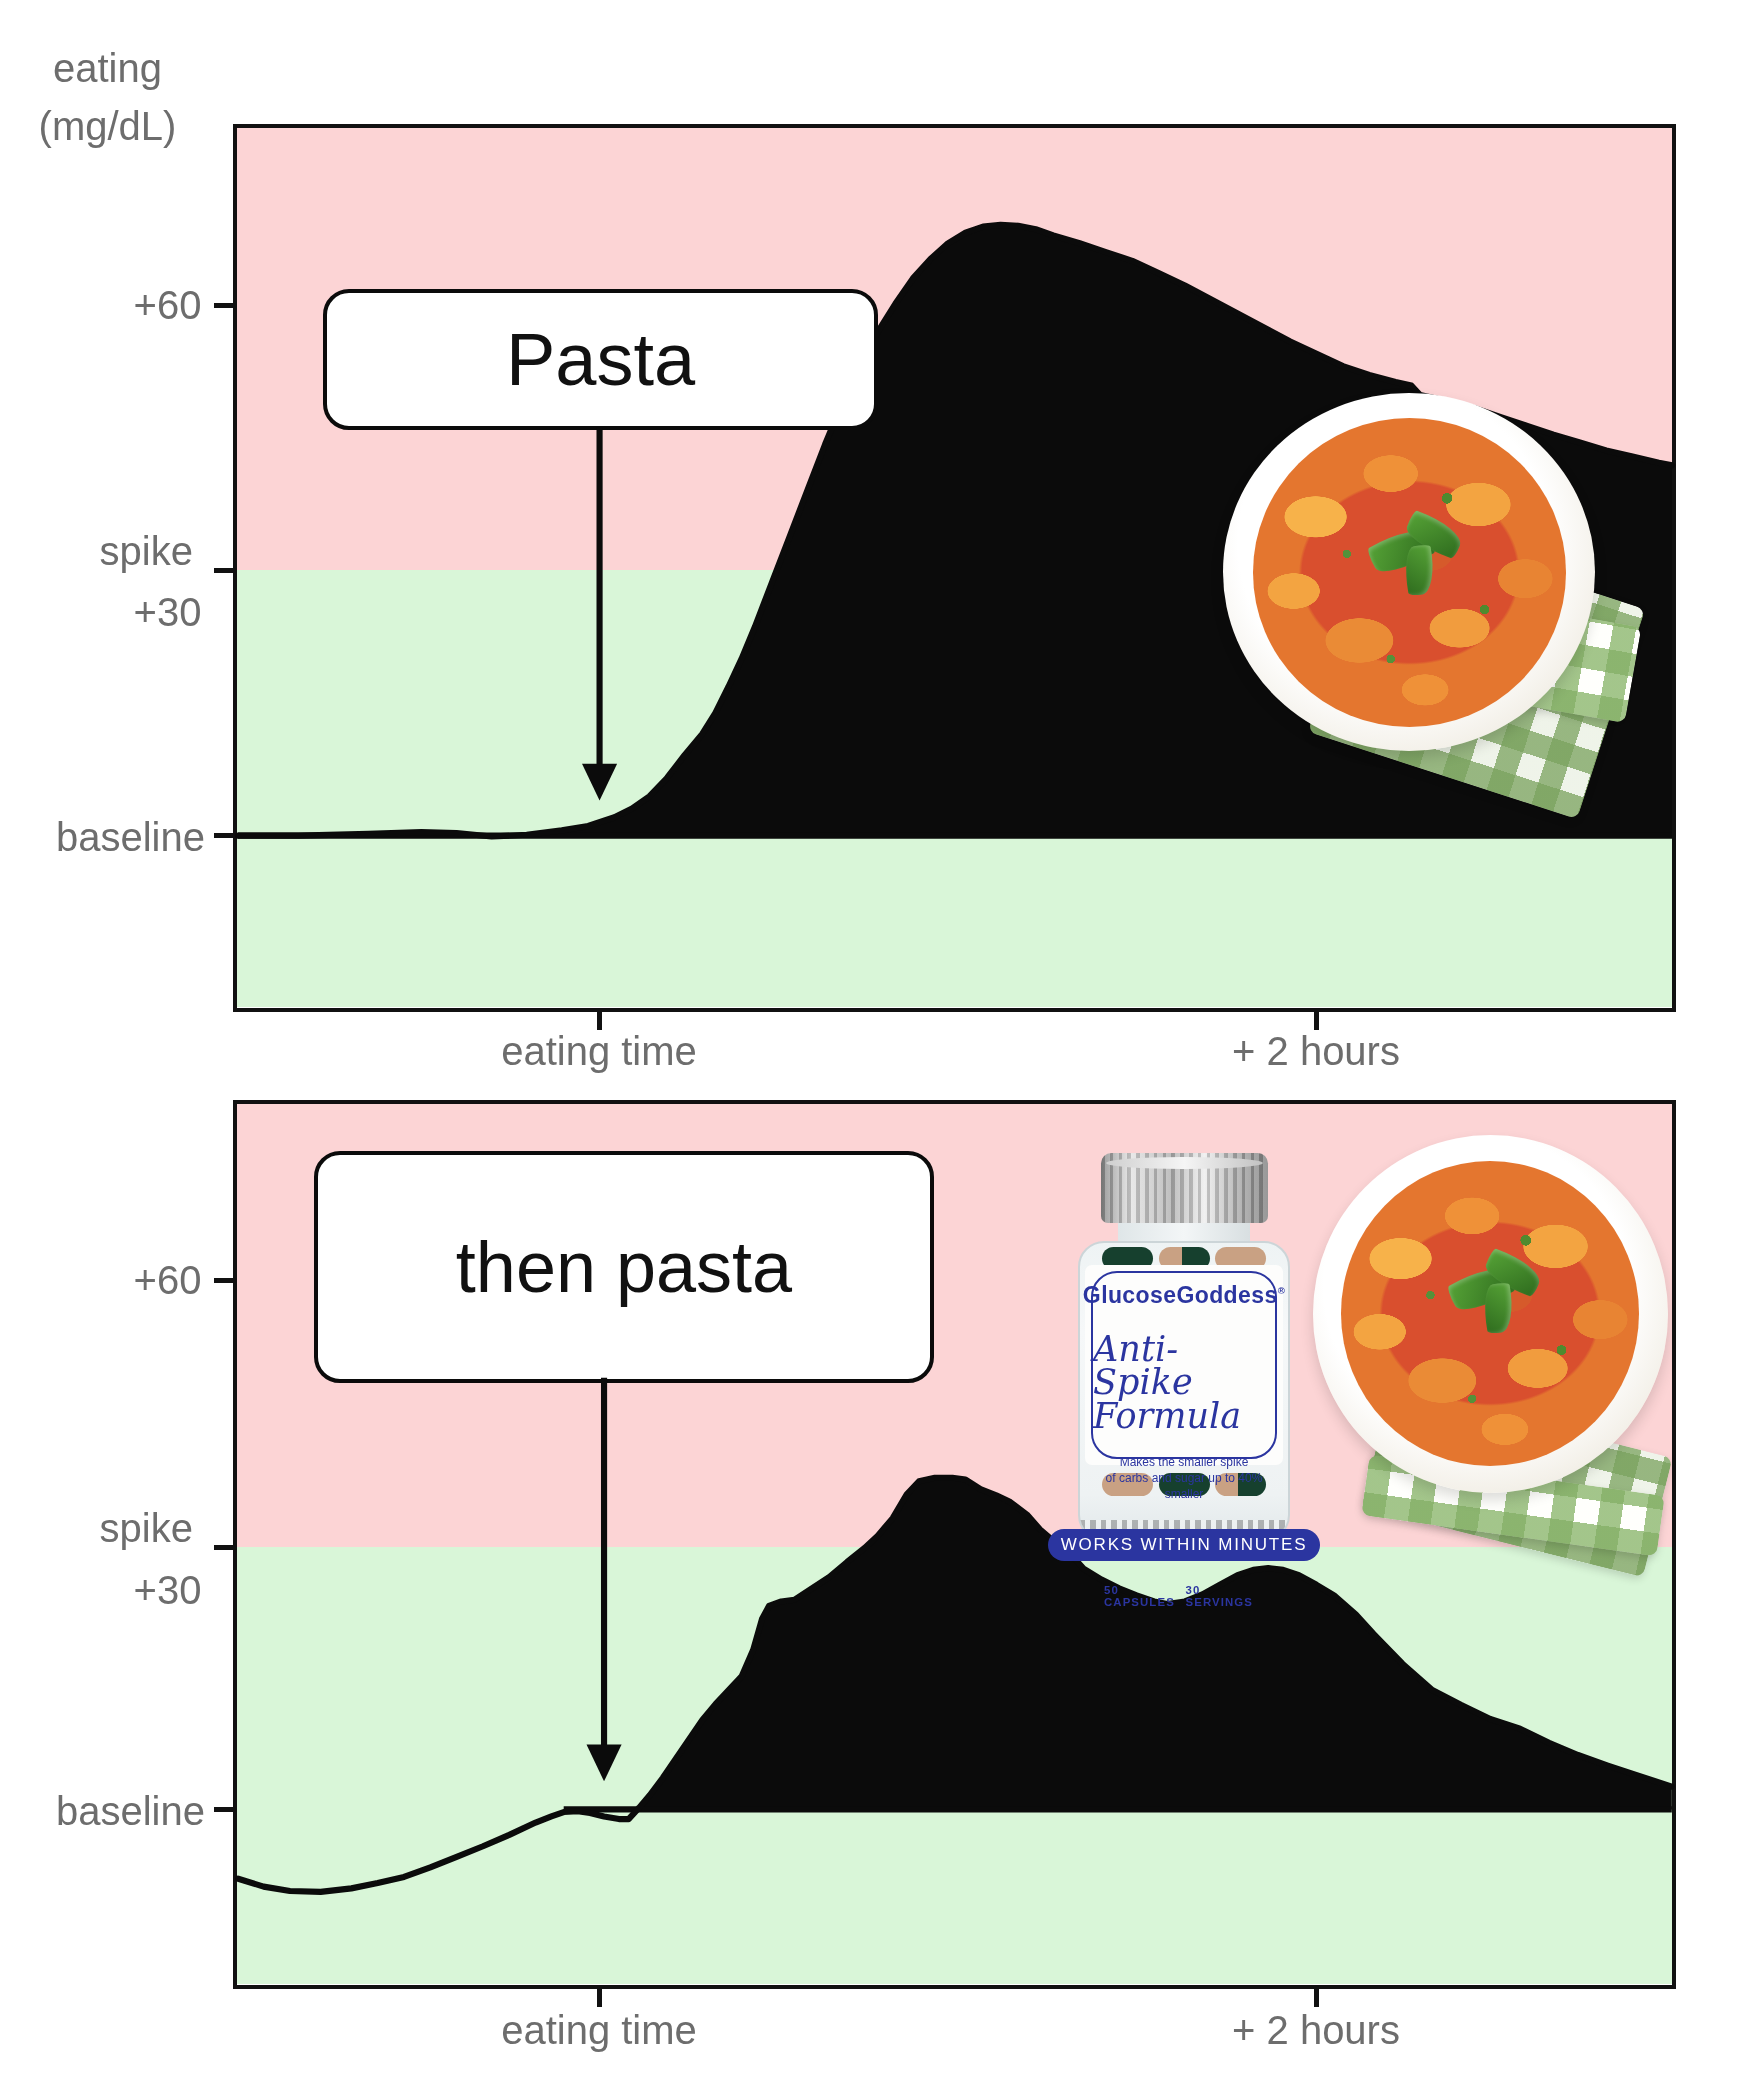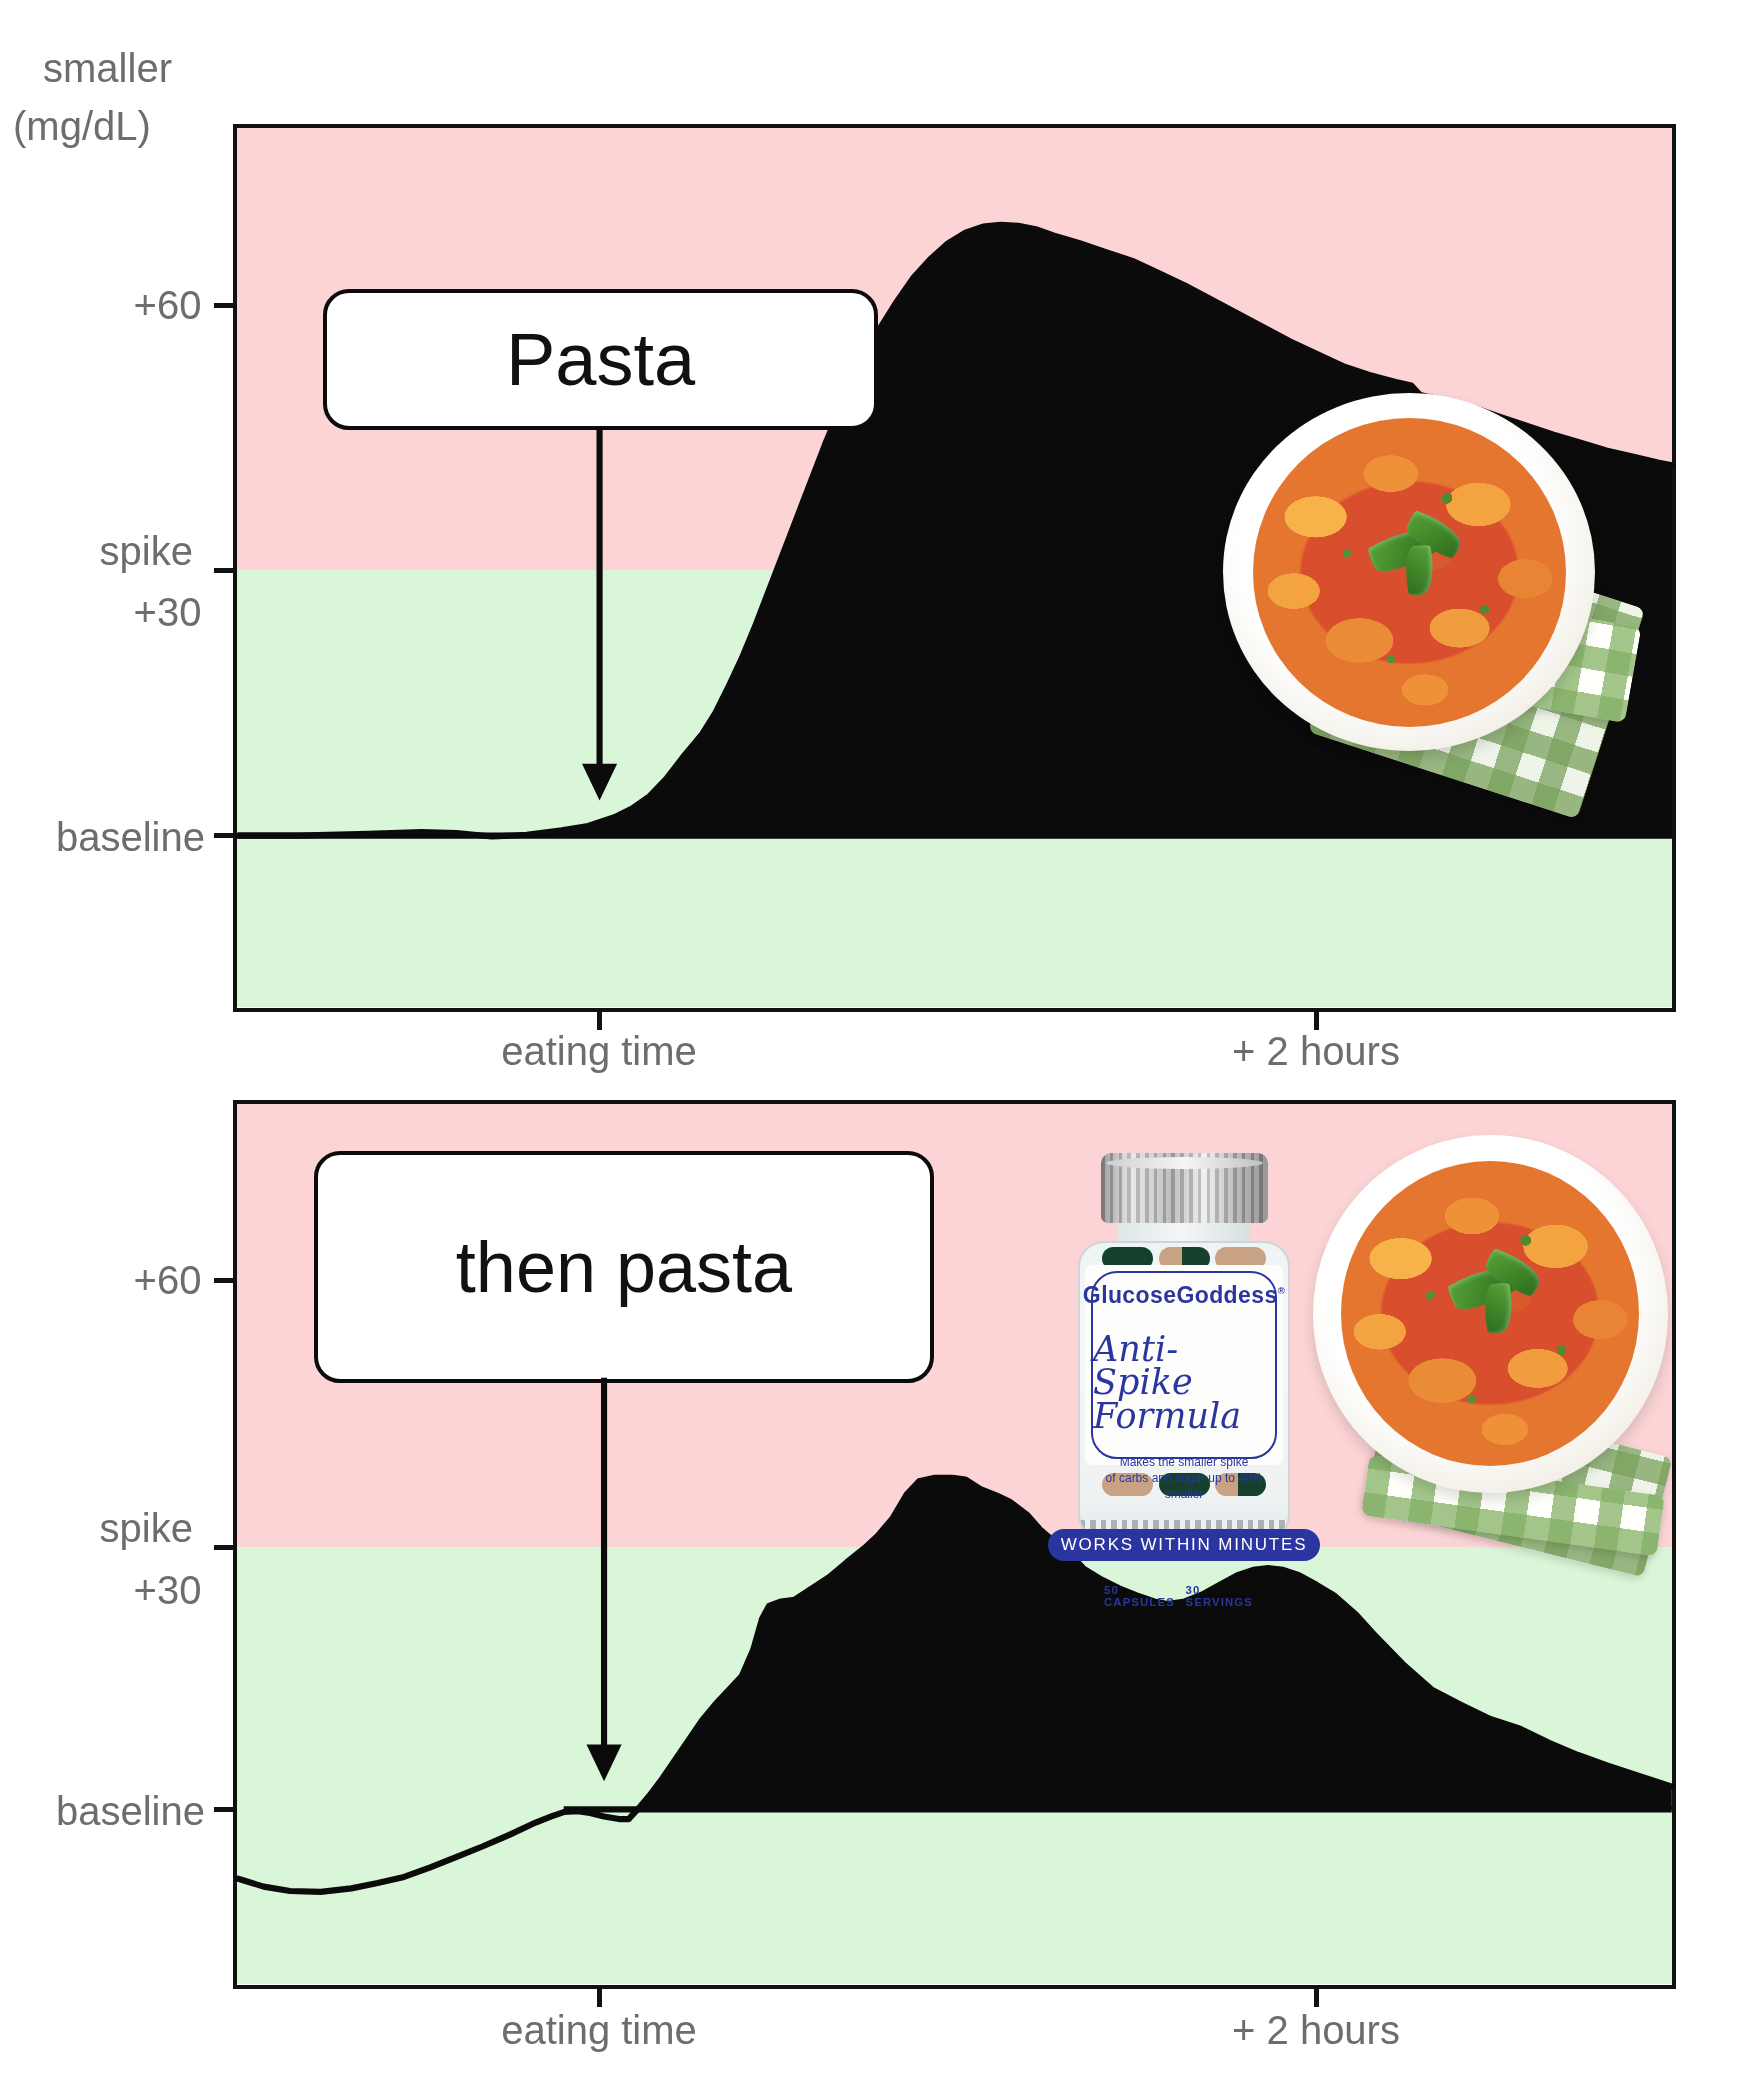--- a/index.html
+++ b/index.html
@@ -86,22 +86,22 @@
          letter-spacing:1.8px;padding:6.1px 12.3px;border-radius:877px;white-space:nowrap;}
   .caps-row{display:flex;justify-content:space-between;width:88%;margin-top:10.5px;
             font-size:11.4px;font-weight:bold;letter-spacing:1.1px;}
 </style>
 </head>
 <body>
 
 <div class="canvas">
 
   <section>
-    <div class="axis-text" style="left:13px;top:46px;width:189px;text-align:center;">smaller</div>
-    <div class="axis-text" style="left:13px;top:104px;width:189px;">(mg/dL)</div>
+    <div class="axis-text" style="left:13px;top:46px;width:189px;text-align:center;">eating</div>
+    <div class="axis-text" style="left:13px;top:104px;width:189px;text-align:center;">(mg/dL)</div>
 
     <div class="plot" style="left:233px;top:124px;width:1443px;height:888px;">
       <div class="zone-pink" style="height:442px;"></div>
       <div class="zone-green" style="top:442px;height:437px;"></div>
     </div>
 
     <div class="tick h" style="left:214px;top:303px;"></div>
     <div class="tick h" style="left:214px;top:568px;"></div>
     <div class="tick h" style="left:214px;top:833px;"></div>
     <div class="axis-text ytick-label" style="top:283px;left:-17.6px;">+60</div>

